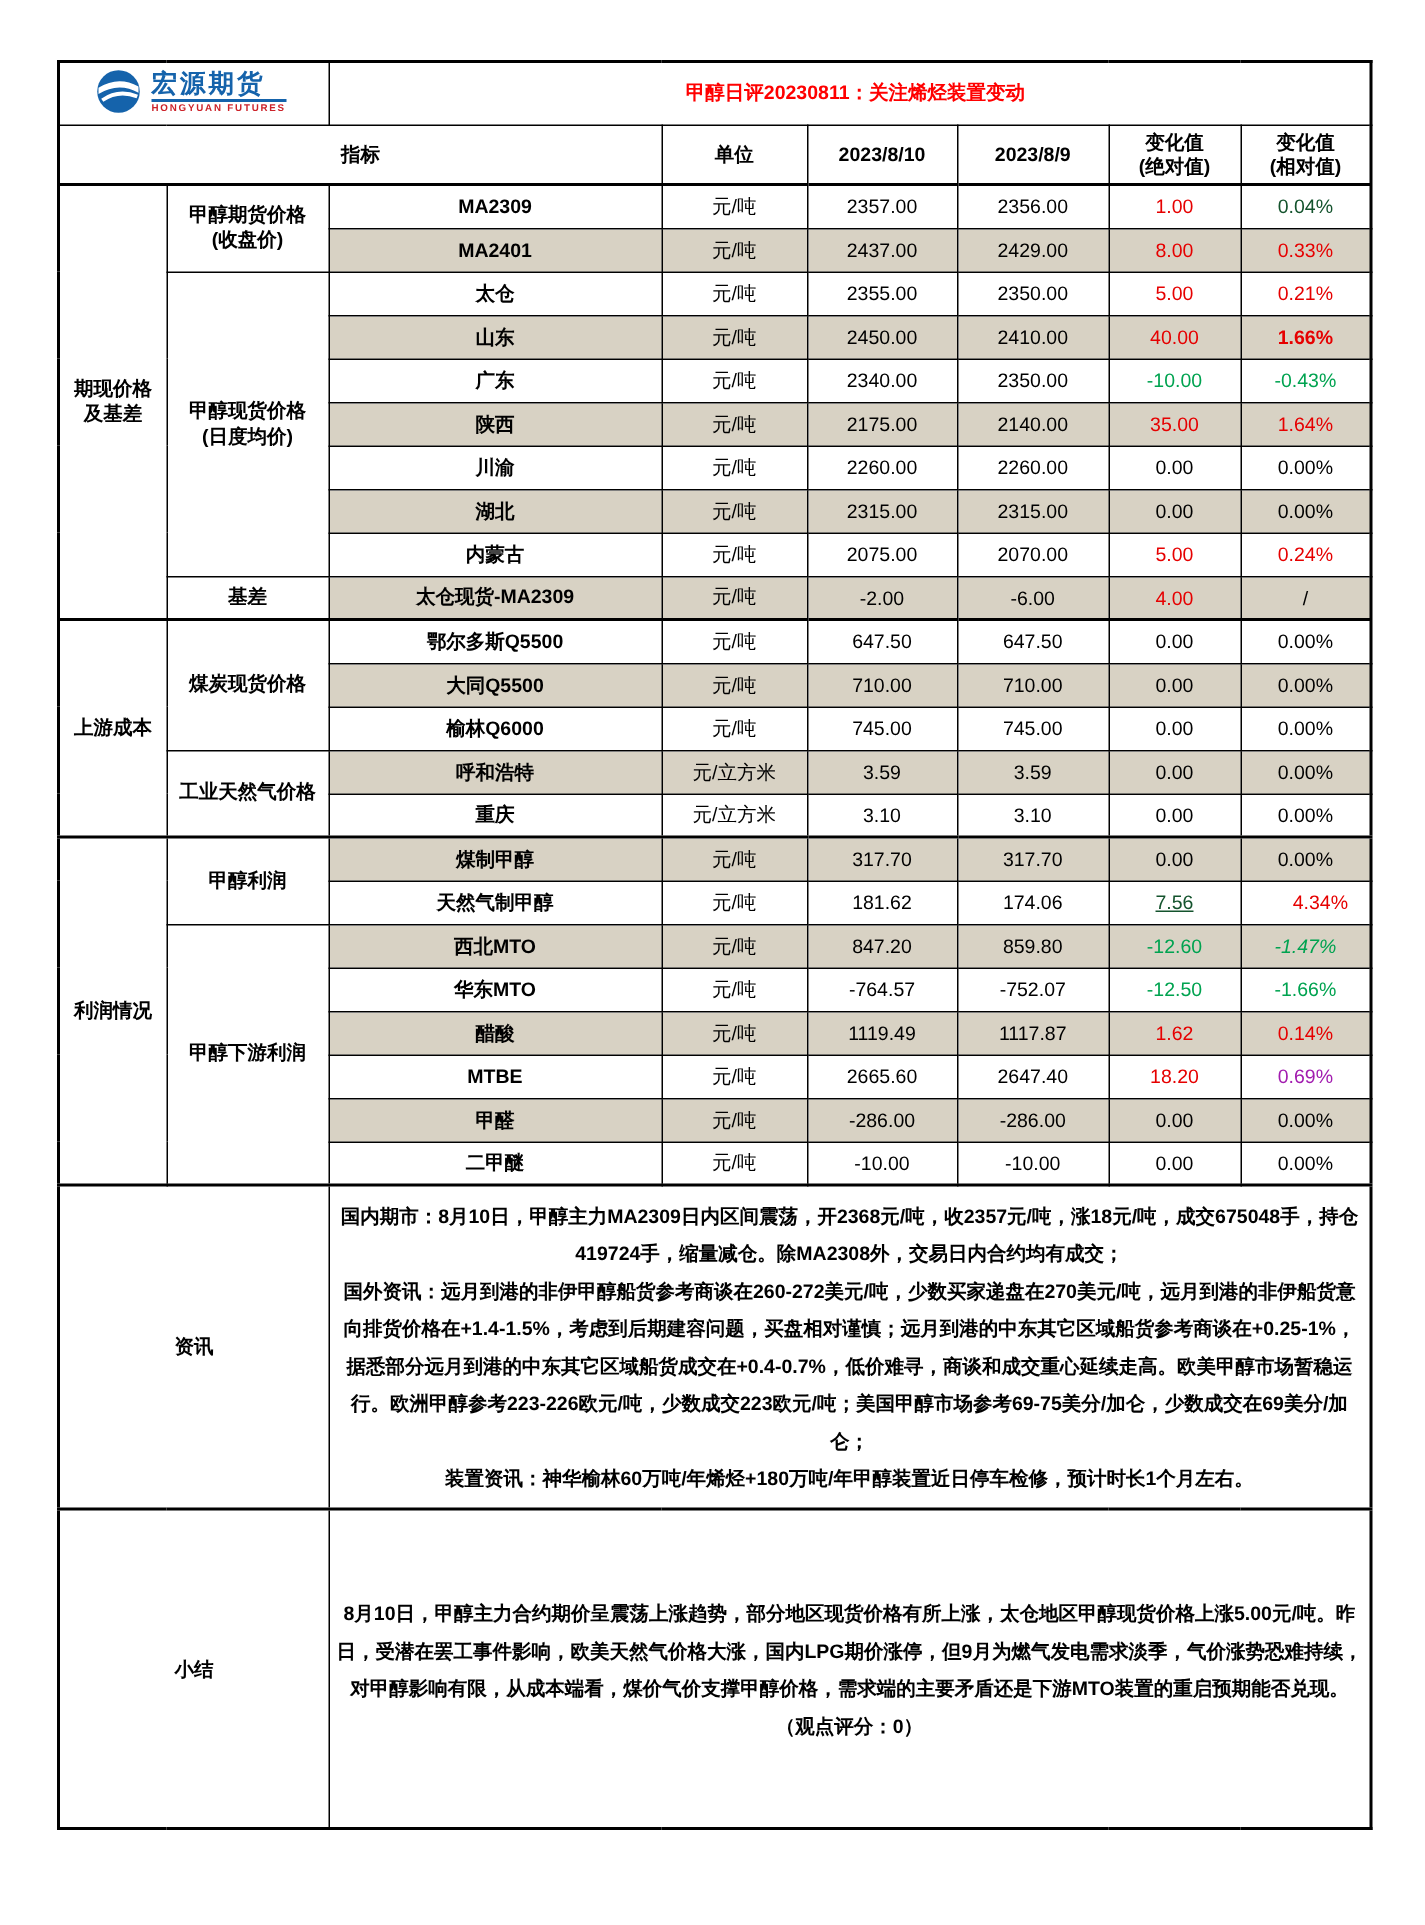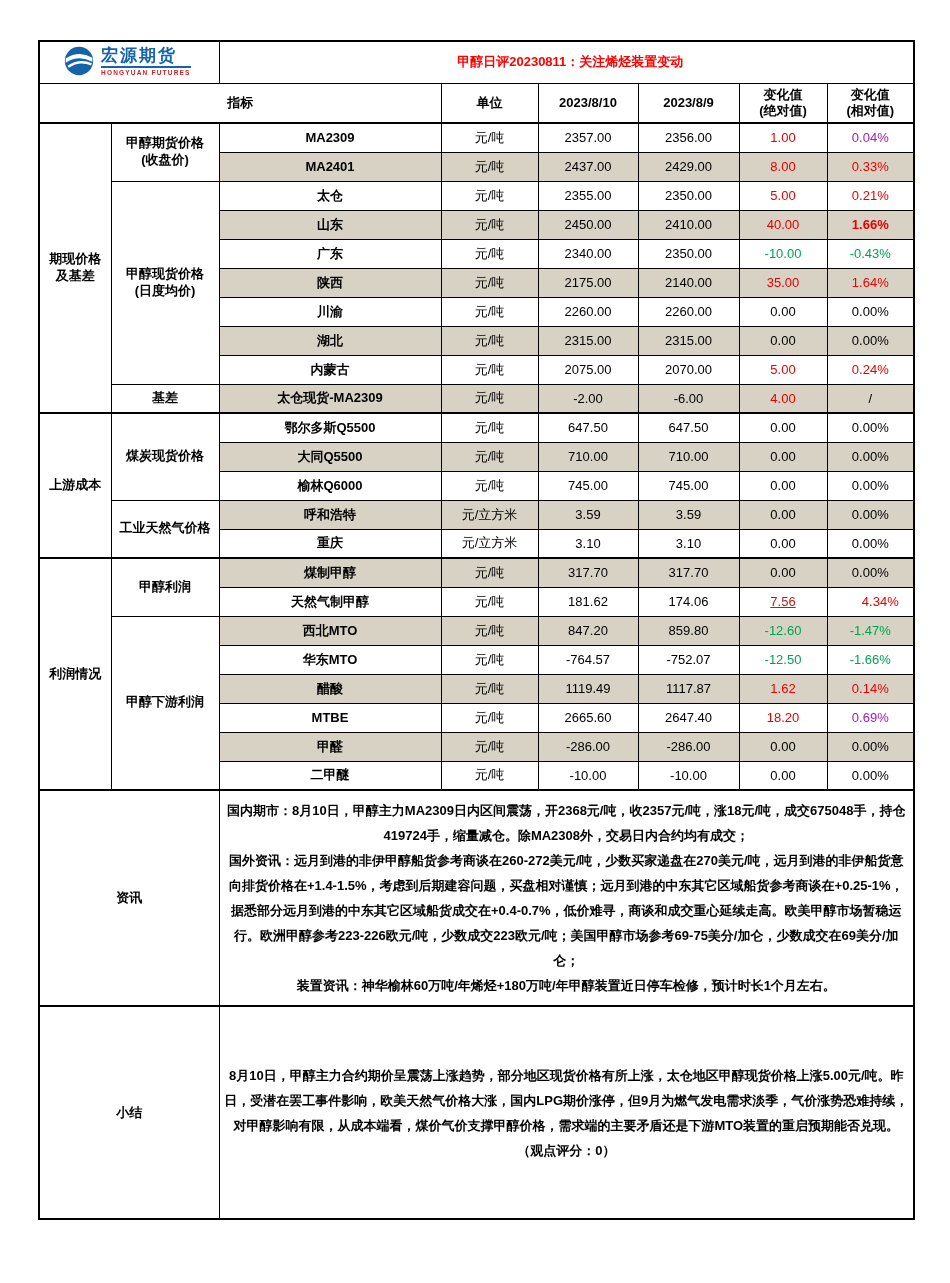--- a/index.html
+++ b/index.html
@@ -86,21 +86,21 @@
         <tr class="group-start">
           <td rowspan="10" class="group-cell">期现价格
 及基差</td>
           <td rowspan="2" class="subgroup-cell">甲醇期货价格
 (收盘价)</td>
           <td class="data-cell item-cell">MA2309</td>
           <td class="data-cell unit-cell">元/吨</td>
           <td class="data-cell num-cell">2357.00</td>
           <td class="data-cell num-cell">2356.00</td>
           <td class="data-cell num-cell" style="color: rgb(230, 0, 0);">1.00</td>
-          <td class="data-cell num-cell" style="color: #a21caf; text-align: center;">0.04%</td>
+          <td class="data-cell num-cell" style="color: #14532d; text-align: center;">0.04%</td>
         </tr>
         <tr class="alt">
           <td class="data-cell item-cell">MA2401</td>
           <td class="data-cell unit-cell">元/吨</td>
           <td class="data-cell num-cell">2437.00</td>
           <td class="data-cell num-cell">2429.00</td>
           <td class="data-cell num-cell" style="color: rgb(230, 0, 0);">8.00</td>
           <td class="data-cell num-cell" style="color: rgb(230, 0, 0);">0.33%</td>
         </tr>
         <tr>
@@ -221,31 +221,31 @@
           <td class="data-cell num-cell">317.70</td>
           <td class="data-cell num-cell">317.70</td>
           <td class="data-cell num-cell" style="color: rgb(0, 0, 0);">0.00</td>
           <td class="data-cell num-cell" style="color: rgb(0, 0, 0);">0.00%</td>
         </tr>
         <tr>
           <td class="data-cell item-cell">天然气制甲醇</td>
           <td class="data-cell unit-cell">元/吨</td>
           <td class="data-cell num-cell">181.62</td>
           <td class="data-cell num-cell">174.06</td>
-          <td class="data-cell num-cell" style="color: #b91c1c; text-decoration: underline;">7.56</td>
+          <td class="data-cell num-cell" style="color: #14532d; text-decoration: underline;">7.56</td>
           <td class="data-cell num-cell" style="color: rgb(230, 0, 0); padding-left: 24px;">4.34%</td>
         </tr>
         <tr class="alt">
           <td rowspan="6" class="subgroup-cell">甲醇下游利润</td>
           <td class="data-cell item-cell">西北MTO</td>
           <td class="data-cell unit-cell">元/吨</td>
           <td class="data-cell num-cell">847.20</td>
           <td class="data-cell num-cell">859.80</td>
           <td class="data-cell num-cell" style="color: rgb(0, 163, 80);">-12.60</td>
-          <td class="data-cell num-cell" style="color: rgb(0, 163, 80);">-1.47%</td>
+          <td class="data-cell num-cell" style="color: rgb(0, 163, 80); font-style: italic;">-1.47%</td>
         </tr>
         <tr>
           <td class="data-cell item-cell">华东MTO</td>
           <td class="data-cell unit-cell">元/吨</td>
           <td class="data-cell num-cell">-764.57</td>
           <td class="data-cell num-cell">-752.07</td>
           <td class="data-cell num-cell" style="color: rgb(0, 163, 80);">-12.50</td>
           <td class="data-cell num-cell" style="color: rgb(0, 163, 80);">-1.66%</td>
         </tr>
         <tr class="alt">

